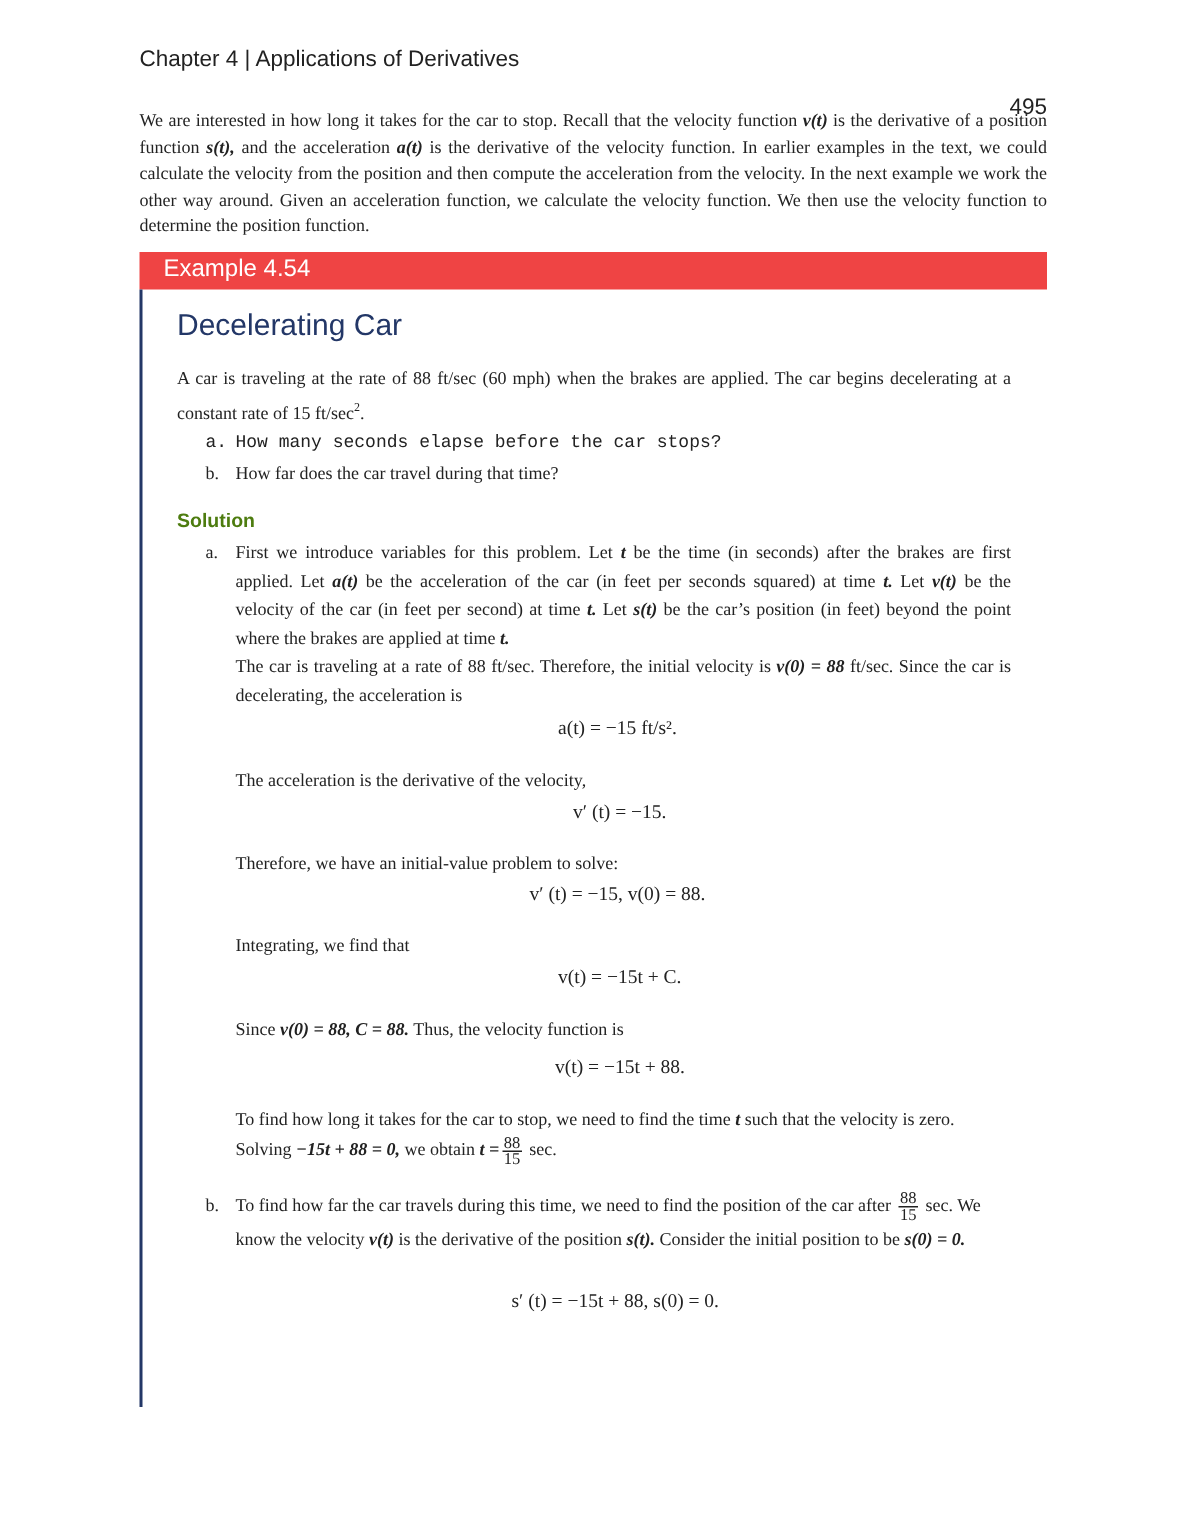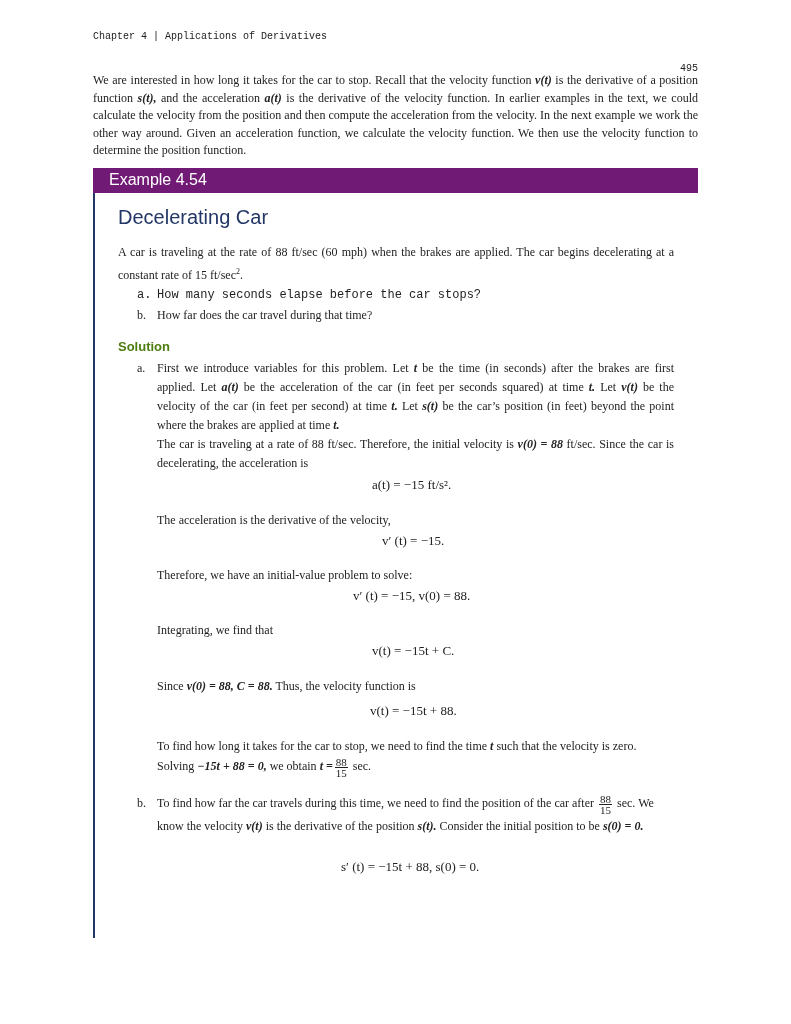--- a/index.html
+++ b/index.html
@@ -1,27 +1,27 @@
 <!DOCTYPE html>
 <html><head>
 <meta charset="utf-8">
 <style>
   html, body { margin: 0; padding: 0; background: #ffffff; }
   body { width: 791px; height: 1024px; position: relative; overflow: hidden;
          font-family: "Liberation Serif", serif; color: #222; }
   .header { position: absolute; top: 31px; left: 93px; width: 605px; height: 12px;
-            font-family: Liberation Mono, monospace; font-size: 10px; color: #222; }
+            font-family: Liberation Sans, sans-serif; font-size: 15px; color: #222; }
   .header .left { position: absolute; left: 0; top: 0; }
   .header .right { position: absolute; right: 0; top: 0; margin-top: 32px; }
   .intro { position: absolute; top: 72px; left: 93px; width: 605px;
            font-size: 12px; line-height: 17.5px; text-align: justify; }
   i.m { font-family: "Liberation Serif", serif; font-style: italic; font-weight: bold; }
   .m { font-family: "Liberation Serif", serif; }
   .ex-bar { position: absolute; top: 168px; left: 93px; width: 605px; height: 25px;
-            background: #701a75; }
+            background: #ef4444; }
   .ex-title { position: absolute; left: 16px; top: 3px; color: #fff;
               font-family: "Liberation Sans", sans-serif; font-size: 16px; }
   .ex-border { position: absolute; left: 93px; top: 193px; width: 2px; height: 745px;
                background: #233767; }
   .ex-sub { position: absolute; left: 118px; top: 206px; font-family: "Liberation Sans", sans-serif;
             font-weight: normal; font-size: 20px; color: #233767; }
   .para { position: absolute; left: 118px; width: 556px; font-size: 12px; line-height: 20px;
           text-align: justify; }
   .item { position: absolute; left: 137px; font-size: 12px; }
   .item .lbl { display: inline-block; width: 20px; }

